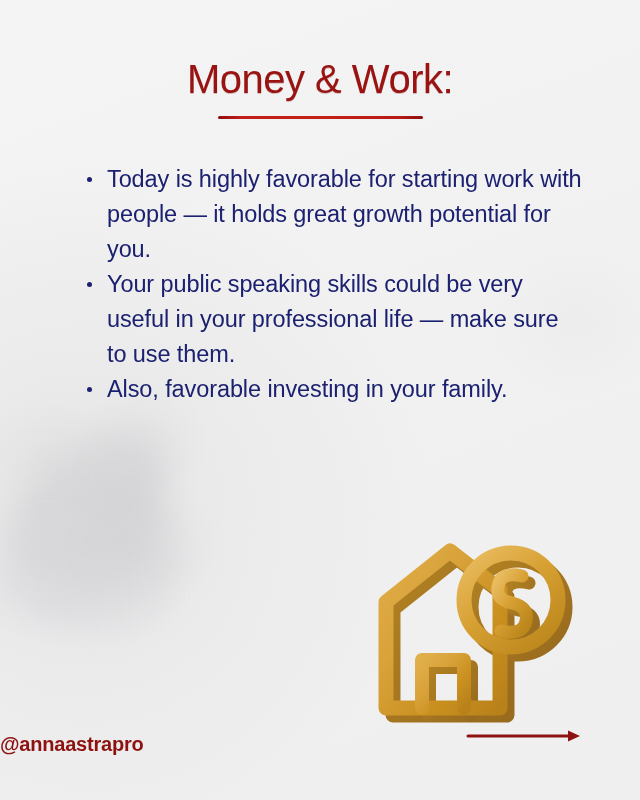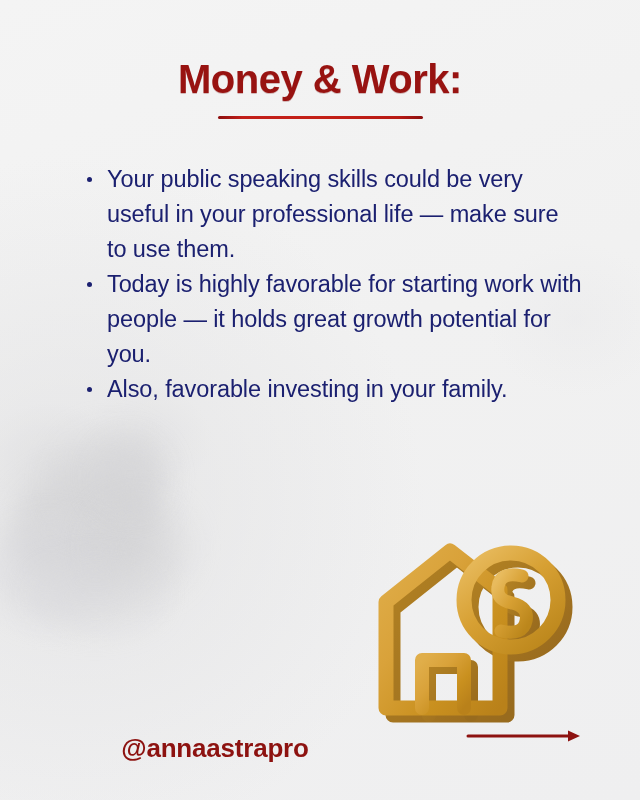--- a/index.html
+++ b/index.html
@@ -47,21 +47,21 @@
     position: absolute;
     left: 0;
     top: 56px;
     width: 640px;
     text-align: center;
   }
   #page-title {
     margin: 0;
     font-size: 40px;
     line-height: 46px;
-    font-weight: 700;
+    font-weight: 400;
     letter-spacing: -0.5px;
     color: #981311;
     text-shadow: 0 1px 0 rgba(120,10,10,0.25);
   }
   #title-underline {
     margin: 14px auto 0 auto;
     width: 205px;
     height: 3px;
     border-radius: 2px;
     background: linear-gradient(90deg, #8c0f0f 0%, #c21f1a 12%, #c42017 50%, #b81a14 88%, #8c0f0f 100%);
@@ -104,22 +104,22 @@
     width: 215px;
     height: 195px;
   }
 
   
   #handle {
     position: absolute;
     left: 0;
     top: 733px;
     width: 430px;
-    text-align: center;
-    font-size: 26px;
+    text-align: left;
+    font-size: 20px;
     font-weight: 700;
     letter-spacing: -0.2px;
     color: #8d1210;
   }
 
   #relationships-group {
     position: absolute;
     left: 466px;
     top: 726px;
     width: 120px;
@@ -149,25 +149,25 @@
   <div class="smudge s6"></div>
 
   <div id="heading-block">
     <h1 id="page-title">Money &amp; Work:</h1>
     <div id="title-underline"></div>
   </div>
 
   <ul id="bullet-list">
     <li class="bullet-item">
       <span class="bullet-dot"></span>
-      <span>Your public speaking skills could be very useful in your professional life — make sure to use them.</span>
+      <span> Today is highly favorable for starting work with people — it holds great growth potential for you.</span>
     </li>
     <li class="bullet-item">
       <span class="bullet-dot"></span>
-      <span> Today is highly favorable for starting work with people — it holds great growth potential for you.</span>
+      <span>Your public speaking skills could be very useful in your professional life — make sure to use them.</span>
     </li>
     <li class="bullet-item">
       <span class="bullet-dot"></span>
       <span> Also, favorable investing in your family.</span>
     </li>
   </ul>
 
   <svg id="house-money-icon" viewBox="0 0 215 195">
     <defs>
       <linearGradient id="goldFace" x1="0" y1="0" x2="1" y2="1">

